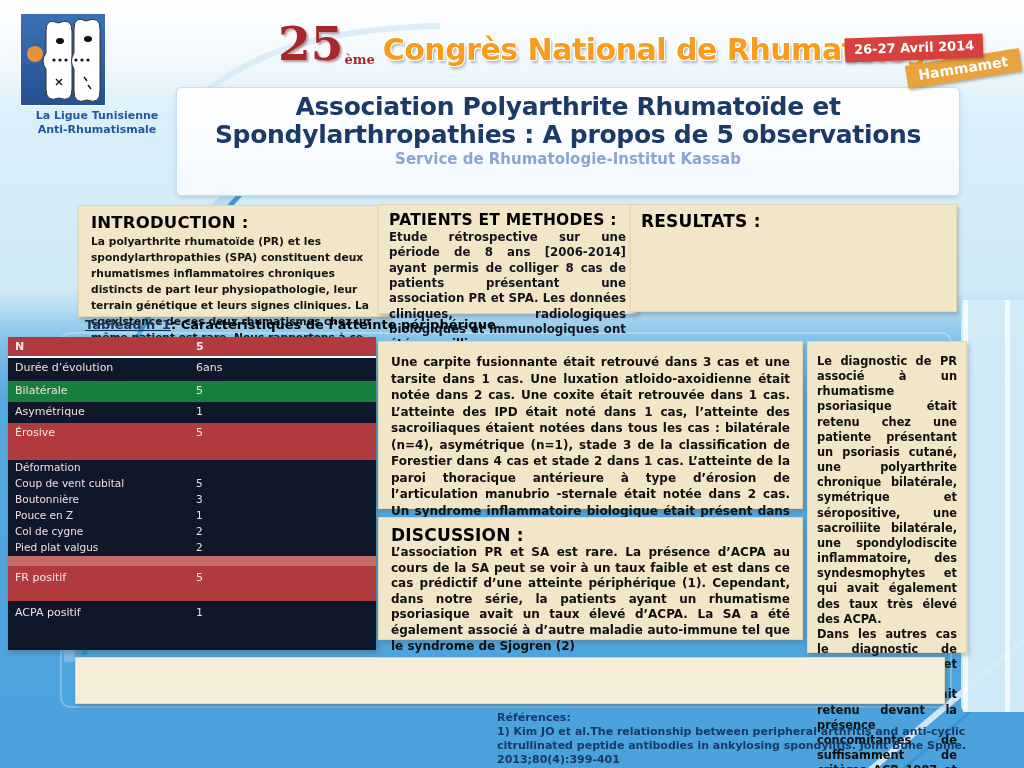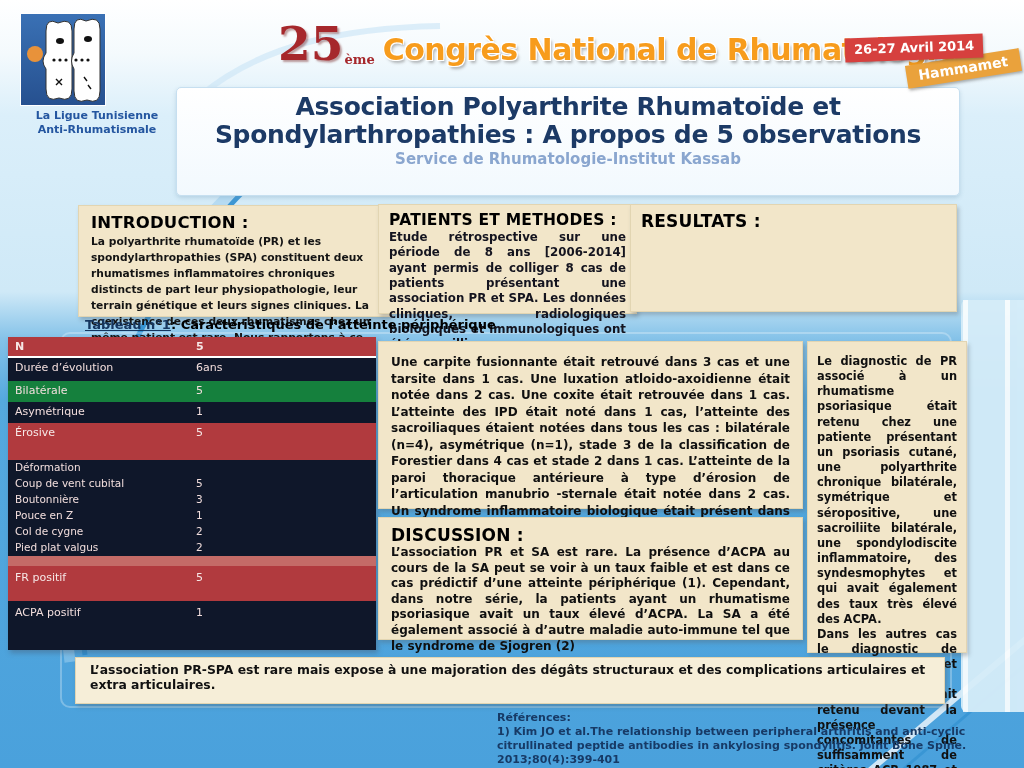--- a/index.html
+++ b/index.html
@@ -181,21 +181,20 @@
   </div>
 
   <div class="abs beige box-case">
     <div class="body-case">
       <p>Le diagnostic de PR associé à un rhumatisme psoriasique était retenu chez une patiente présentant un psoriasis cutané, une polyarthrite chronique bilatérale, symétrique et séropositive, une sacroiliite bilatérale, une spondylodiscite inflammatoire, des syndesmophytes et qui avait également des taux très élevé des ACPA.</p>
       <p>Dans les autres cas le diagnostic de l’association PR et spondylarthrite ankylosante était retenu devant la présence concomitantes de suffisamment de critères ACR 1987 et suffisamment de points des critères d’Amor permettant de classer le patient dans ces deux groupes de rhumatismes.</p>
     </div>
   </div>
 
   <div class="abs beige box-concl">
-    <div class="body-concl">L’association PR-SPA est rare mais expose à une majoration des dégâts structuraux et des complications articulaires et extra articulaires.</div>
   </div>
 
   <div class="abs refs">
     <div>Références:</div>
     <div>
         <div>1) Kim JO et al.The relationship between peripheral arthritis and anti-cyclic citrullinated peptide antibodies in ankylosing spondylitis. Joint Bone Spine. 2013;80(4):399-401</div>
         <div>2) Pérez-Fernández OM et al.Spondyloarthropathies in autoimmune diseases and vice versa. Autoimmune Dis. ;2012:7363-84.</div>
       </div>
   </div>
 

